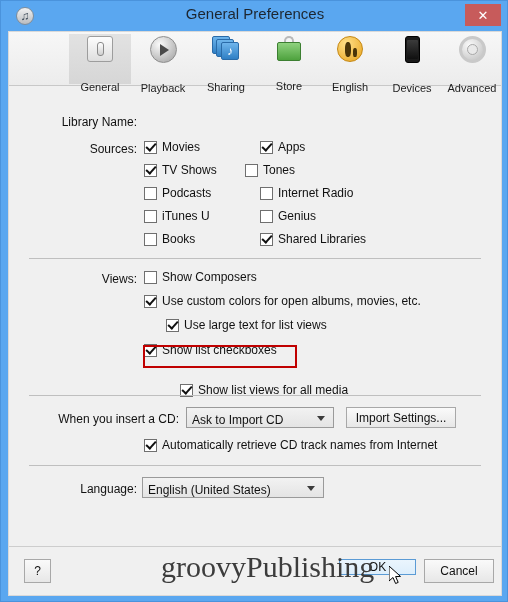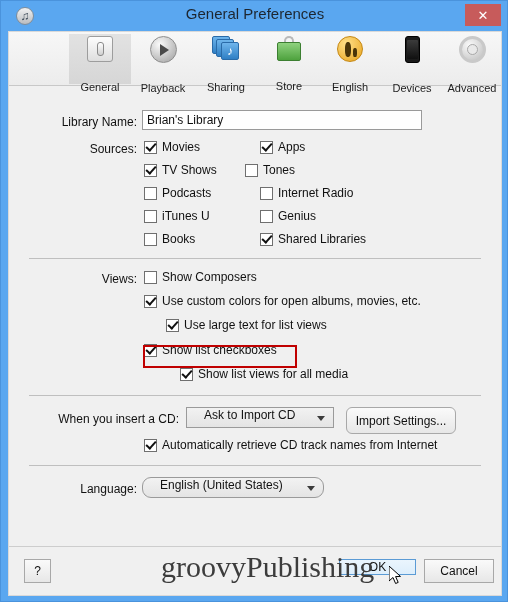--- a/index.html
+++ b/index.html
@@ -281,22 +281,22 @@
 
   
   .combo {
     position: absolute;
     background: linear-gradient(#f2f2f2, #e4e4e4);
     border: 1px solid #9a9a9a;
     box-sizing: border-box;
     font-size: 12px;
     color: #111111;
     display: flex;
-    align-items: flex-start;
-    padding-left: 17px;
+    align-items: flex-end;
+    padding-left: 5px;
     cursor: pointer;
   }
   .combo .arrow {
     position: absolute;
     right: 8px; top: 50%;
     margin-top: -2px;
     width: 0; height: 0;
     border-left: 4px solid transparent;
     border-right: 4px solid transparent;
     border-top: 5px solid #3b3b3b;
@@ -430,21 +430,20 @@
         <span class="glyph">
           <span class="ic-advanced">
               <i></i>
             </span>
         </span>
         <span class="tlabel">Advanced</span>
       </div>
     </div>
 
     <div class="row-label" style="left:30px; top:83px; width:98px;">Library Name:</div>
-    <input class="textfield" style="left: 133px; top: 78px; width: 280px; height: 20px;" value="Brian's Library">
 
     <div class="row-label" style="left:48px; top:110px; width:80px;">Sources:</div>
 
     <div class="cbrow" style="left:135px; top:108px;">
       <span class="cbox checked"></span>
       <span class="cblabel">Movies</span>
     </div>
     <div class="cbrow" style="left:135px; top:131px;">
       <span class="cbox checked"></span>
       <span class="cblabel">TV Shows</span>
@@ -496,43 +495,43 @@
       <span class="cblabel">Use custom colors for open albums, movies, etc.</span>
     </div>
     <div class="cbrow" style="left:157px; top:286px;">
       <span class="cbox checked"></span>
       <span class="cblabel">Use large text for list views</span>
     </div>
     <div class="cbrow" style="left:135px; top:311px;">
       <span class="cbox checked"></span>
       <span class="cblabel">Show list checkboxes</span>
     </div>
-    <div class="cbrow" style="left:135px; top:335px;padding-left:36px;">
+    <div class="cbrow" style="left:135px; top:351px;padding-left:36px;">
       <span class="cbox checked"></span>
       <span class="cblabel">Show list views for all media</span>
     </div>
 
     <div class="sep" style="left:20px; top:363px; width:452px;"></div>
 
     <div class="row-label" style="left:30px; top:380px; width:140px;">When you insert a CD:</div>
     <div class="combo" style="left:177px; top:375px; width:148px; height:21px;">
       <span>Ask to Import CD</span>
       <span class="arrow"></span>
     </div>
-    <div class="btn" style="left:337px; top:375px; width:110px; height:27px;border-radius:6px;">Import Settings...</div>
+    <div class="btn" style="left:337px; top:375px; width:110px; height:21px;">Import Settings...</div>
 
     <div class="cbrow" style="left:135px; top:406px;">
       <span class="cbox checked"></span>
       <span class="cblabel">Automatically retrieve CD track names from Internet</span>
     </div>
 
     <div class="sep" style="left:20px; top:433px; width:452px;"></div>
 
     <div class="row-label" style="left:46px; top:450px; width:82px;">Language:</div>
-    <div class="combo" style="left:133px; top:445px; width:182px; height:21px;border-radius:9px;">
+    <div class="combo" style="left:133px; top:445px; width:182px; height:21px;">
       <span>English (United States)</span>
       <span class="arrow"></span>
     </div>
 
     <div id="highlight-box"></div>
 
     <div id="bottombar">
       <div class="btn" style="left:15px; top:12px; width:27px; height:24px;">?</div>
       <div class="btn hover" style="left:330px; top:12px; width:77px; height:16px;">OK</div>
       <div class="btn" style="left:415px; top:12px; width:70px; height:24px;">Cancel</div>

